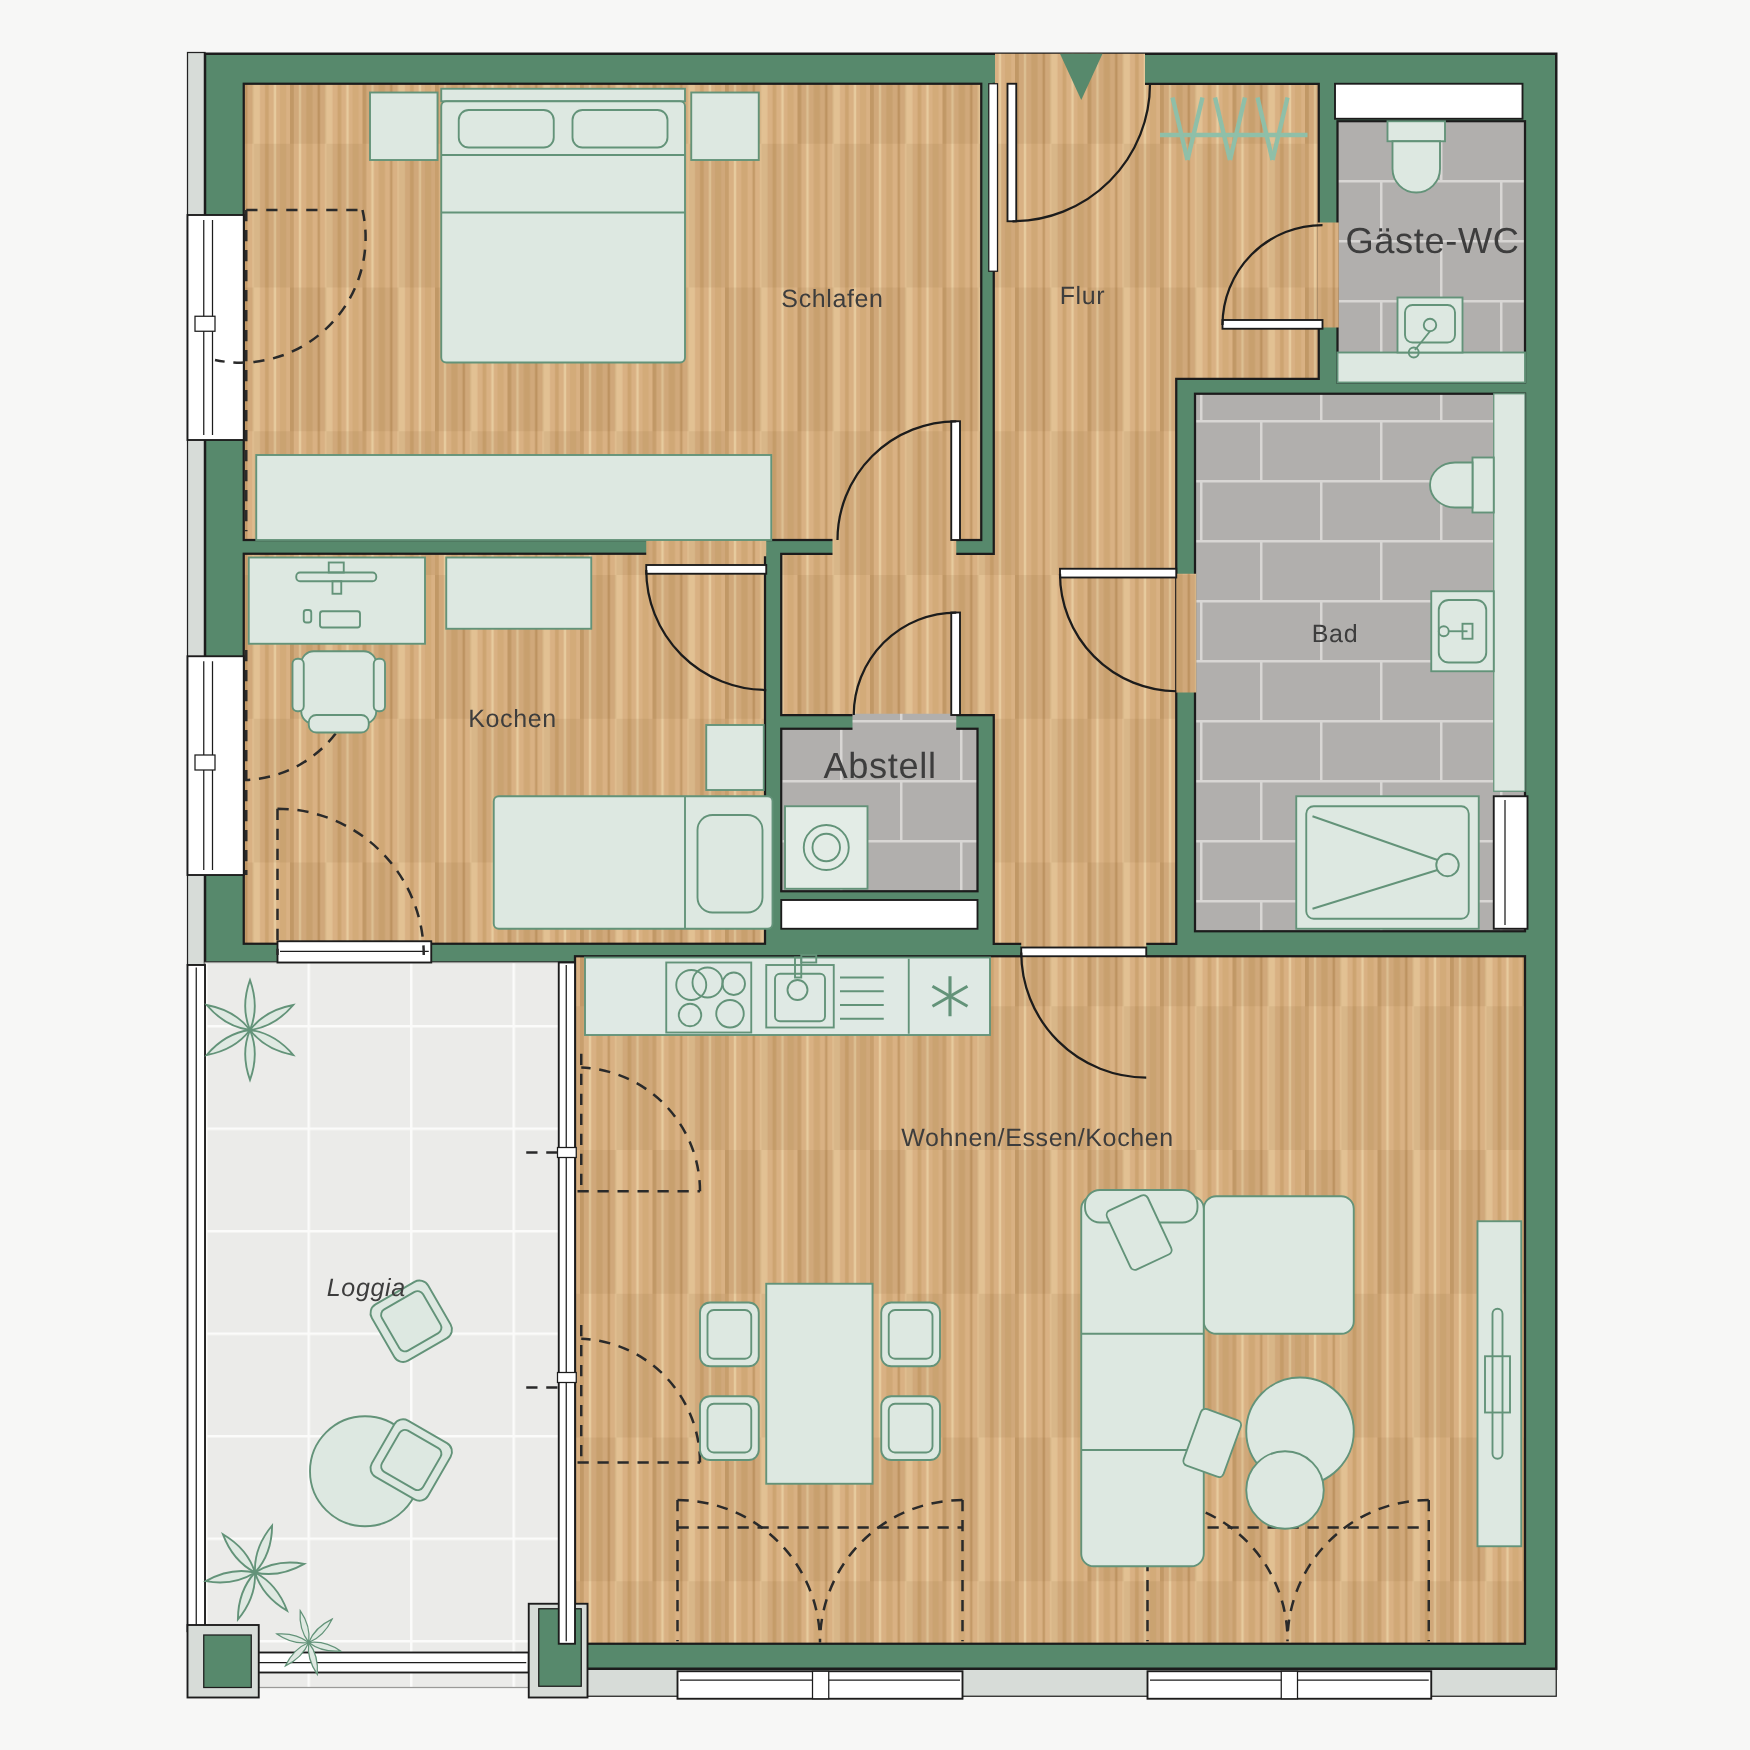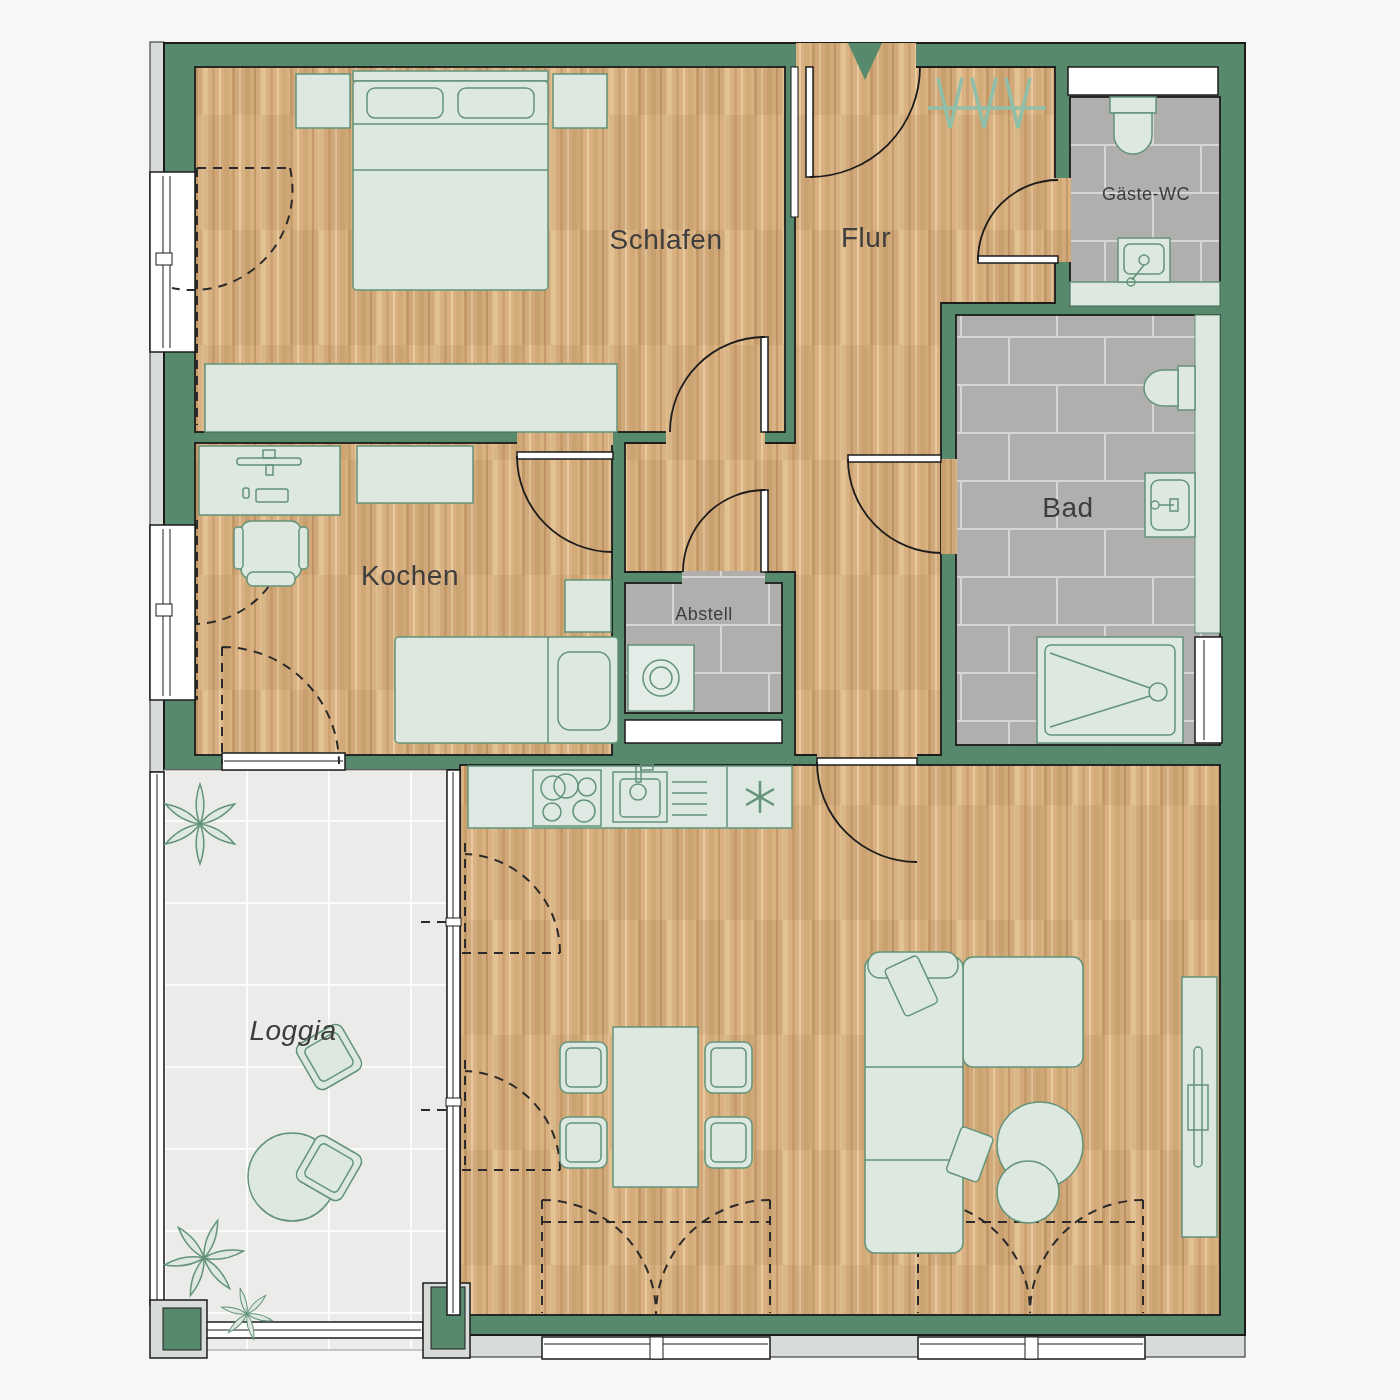--- a/index.html
+++ b/index.html
@@ -1,21 +1,21 @@
 <!DOCTYPE html>
 <html><head>
 <meta charset="utf-8">
 <style>
   html,body{margin:0;padding:0;background:#f7f7f6;}
   .stage{position:relative;width:1400px;height:1400px;background:#f7f7f6;
          font-family:"Liberation Sans", sans-serif;overflow:hidden;}
   .stage svg{position:absolute;left:0;top:0;}
   .room-label{position:absolute;transform:translate(-50%,-50%);
-              font-size:28px;color:#3d3d3d;letter-spacing:.5px;white-space:nowrap;}
-  .room-label.small{font-size:18px;}
+              font-size:20px;color:#3d3d3d;letter-spacing:.5px;white-space:nowrap;}
+  .room-label.small{font-size:29px;}
 </style>
 </head>
 <body>
 
 <div class="stage">
 <svg width="1400" height="1400" viewBox="0 0 1400 1400">
   <defs>
     <pattern id="wood" width="58" height="230" patternUnits="userSpaceOnUse">
       <rect width="58" height="230" fill="#d9b183"></rect>
       <rect x="0" width="3" height="230" fill="#c89f6d"></rect>
@@ -301,14 +301,15 @@
     <use href="#plantA" transform="translate(247,1314) rotate(45) scale(0.66)"></use>
   </g>
 </svg>
 
   <div class="room-label" style="left:666px;top:240px;">Schlafen</div>
   <div class="room-label" style="left:866px;top:238px;">Flur</div>
   <div class="room-label small" style="left:1146px;top:194px;">Gäste-WC</div>
   <div class="room-label" style="left:1068px;top:508px;">Bad</div>
   <div class="room-label" style="left:410px;top:576px;">Kochen</div>
   <div class="room-label small" style="left:704px;top:614px;">Abstell</div>
+  <div class="room-label" style="left:830px;top:911px;">Wohnen/Essen/Kochen</div>
   <div class="room-label" style="left:293px;top:1031px;font-style:italic;">Loggia</div>
 </div>
 
 </body></html>

